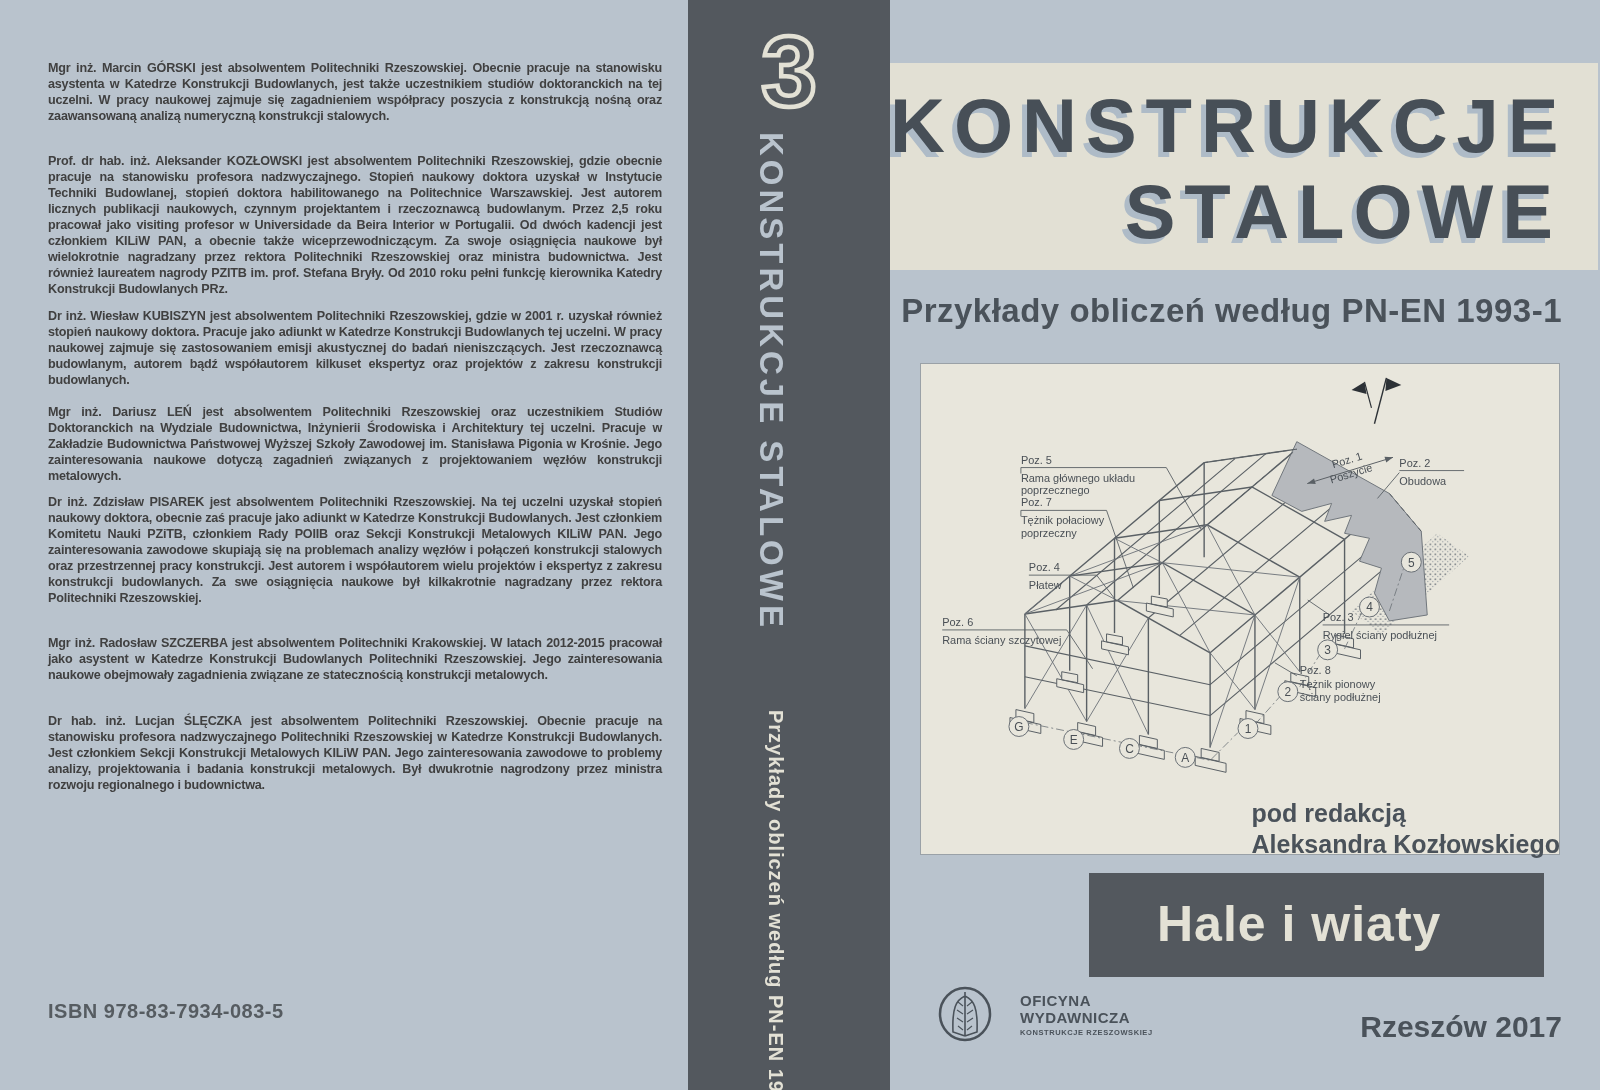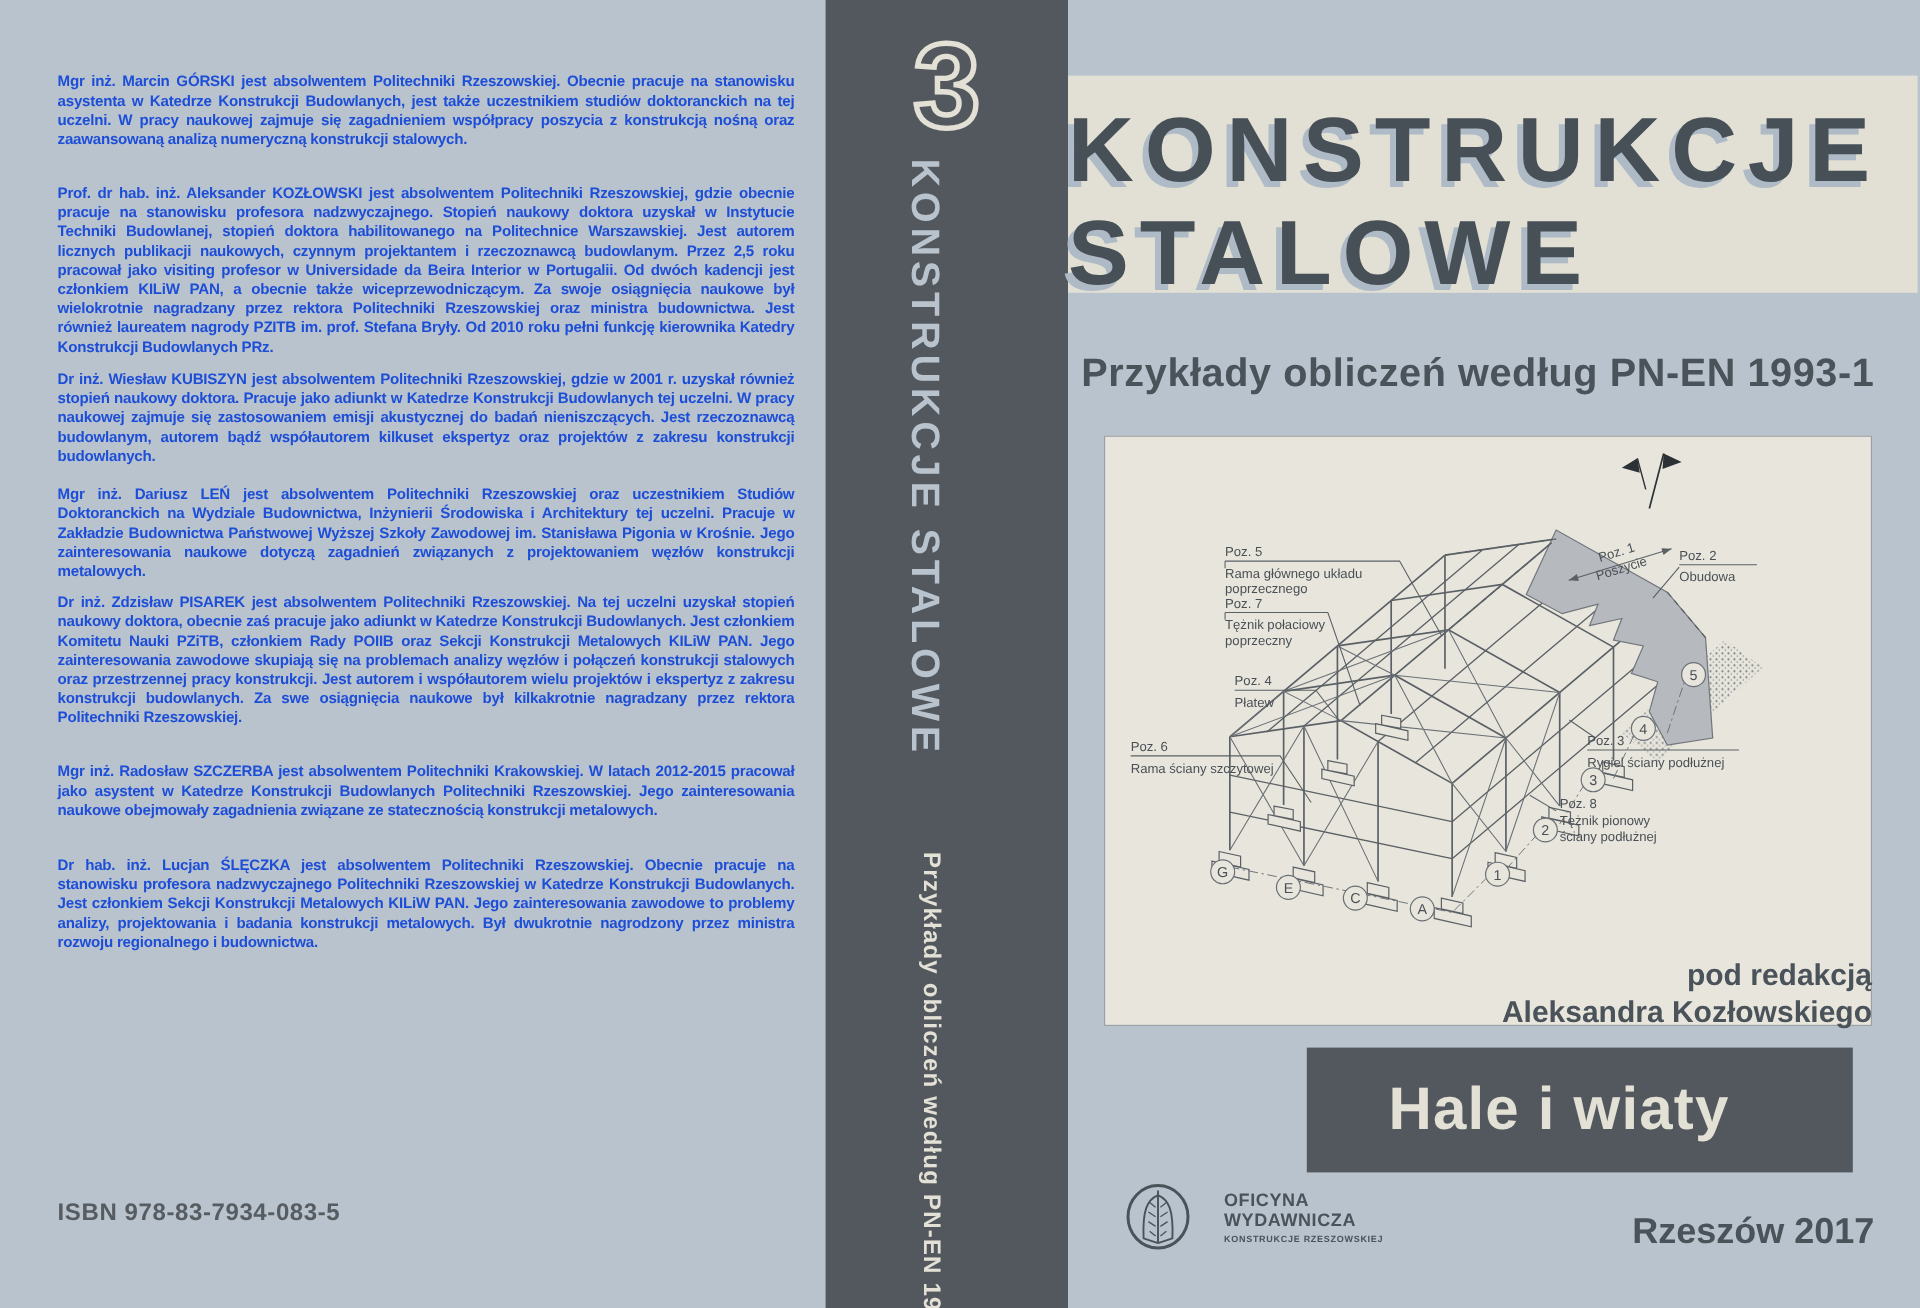--- a/index.html
+++ b/index.html
@@ -1,44 +1,44 @@
 <!DOCTYPE html>
 <html><head>
 <meta charset="utf-8">
 <style>
   * { margin:0; padding:0; box-sizing:border-box; }
   html,body { width:1600px; height:1090px; overflow:hidden; }
   body { font-family:"Liberation Sans", sans-serif; background:#b9c3cd; position:relative; }
 
   
   .back-cover { position:absolute; left:0; top:0; width:688px; height:1090px; background:#b9c3cd; }
-  .bio { position:absolute; left:48px; width:614px; color:#1d4ed8; font-weight:700;
+  .bio { position:absolute; left:48px; width:614px; color:#404040; font-weight:700;
          font-size:12.6px; line-height:16px; text-align:justify; letter-spacing:-0.2px; }
   .isbn { position:absolute; left:48px; top:1000px; color:#565c61; font-weight:700; font-size:20px; letter-spacing:0.5px; }
 
   
   .spine { position:absolute; left:688px; top:0; width:202px; height:1090px; background:#53585e; }
   .spine-notch { position:absolute; left:890px; top:0; width:24px; height:63px; background:#53585e; }
   .spine-number-wrap { position:absolute; left:688px; top:14px; width:202px; height:110px; text-align:center; }
   .spine-title { position:absolute; left:752px; top:132px; height:600px; writing-mode:vertical-rl;
                  color:#b9c3cd; font-weight:700; font-size:33px; letter-spacing:4px; white-space:nowrap; }
   .spine-subtitle { position:absolute; left:764px; top:710px; height:370px; writing-mode:vertical-rl;
                     color:#e3e1d5; font-weight:700; font-size:20px; letter-spacing:1px; white-space:nowrap; }
 
   
   .front-cover { position:absolute; left:890px; top:0; width:710px; height:1090px; background:#b9c3cd; }
-  .title-box { position:absolute; left:890px; top:63px; width:708px; height:181px; background:#e2e0d4;
-               text-align:left; padding:20px 36px 0 0; }
+  .title-box { position:absolute; left:890px; top:63px; width:708px; height:207px; background:#e2e0d4;
+               text-align:right; padding:20px 36px 0 0; }
   .title-line { color:#474f57; font-weight:700; font-size:76px; line-height:86px; letter-spacing:9px;
                 text-shadow:-5px 5px 0 #aebbc7; white-space:nowrap; }
   .subtitle { position:absolute; right:38px; top:292px; color:#4a525a; font-weight:700; font-size:33px;
               letter-spacing:0.5px; }
   .diagram-panel { position:absolute; left:920px; top:363px; width:640px; height:492px;
                    background:#e8e6dc; border:1px solid #9aa1a7; }
-  .editor { position:absolute; right:40px; top:798px; text-align:right; color:#4a525a;
+  .editor { position:absolute; right:40px; top:798px; text-align:left; color:#4a525a;
             font-weight:700; font-size:25px; line-height:31px; }
   .part-box { position:absolute; left:1089px; top:873px; width:455px; height:104px; background:#53585e;
               padding:10px 0 0 68px; }
   .part-label { color:#b9c3cd; font-weight:700; font-size:28px; }
   .part-title { color:#e3e1d5; font-weight:700; font-size:50px; letter-spacing:1px; margin-top:12px; }
   .publisher { position:absolute; left:938px; top:986px; display:flex; align-items:center; }
   .pub-logo { width:54px; height:56px; }
   .pub-text { margin-left:28px; color:#4a525a; }
   .pub-line { font-weight:700; font-size:15px; line-height:17px; letter-spacing:0.5px; }
   .pub-small { font-weight:700; font-size:7.5px; letter-spacing:0.6px; margin-top:2px; }

